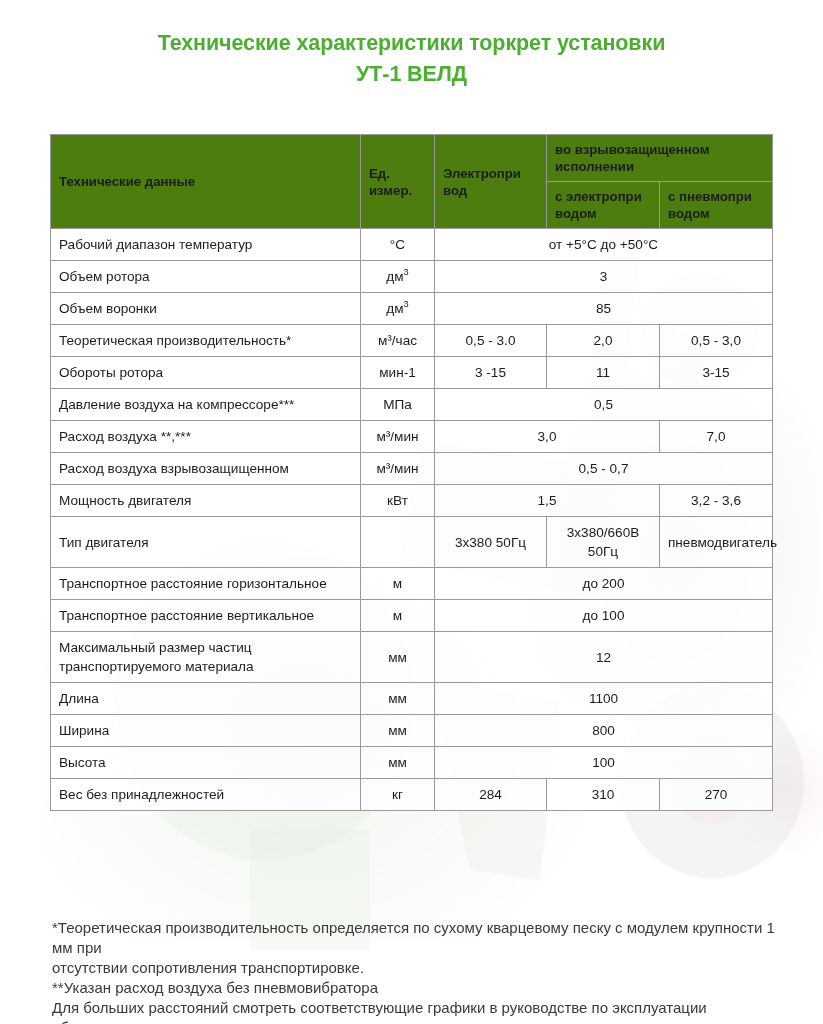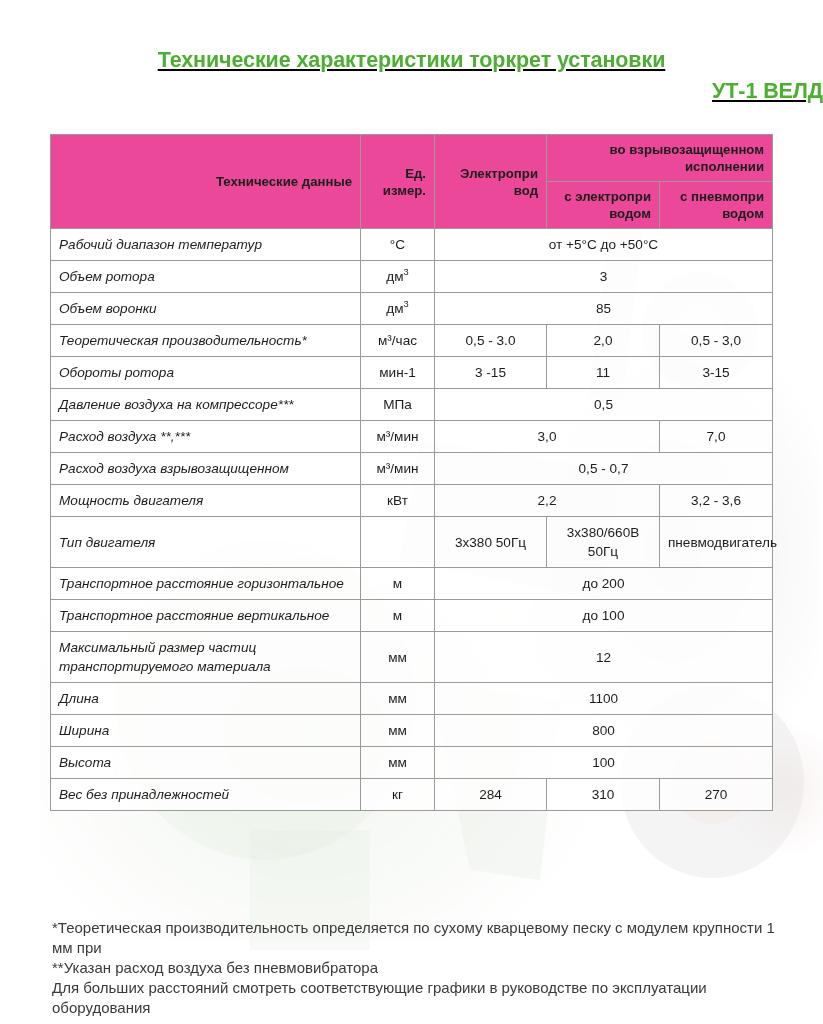--- a/index.html
+++ b/index.html
@@ -28,23 +28,22 @@
   .page {
     position: relative;
     z-index: 2;
     width: 823px;
     height: 1024px;
     box-sizing: border-box;
   }
 
   
   .title-block {
-    padding-top: 45px;
+    padding-top: 28px;
     text-align: center;
-    text-decoration: underline;
   }
   .title-line {
     color: #4caf32;
     font-weight: bold;
     font-size: 21.5px;
     line-height: 31px;
     letter-spacing: -0.1px;
   }
 
   
@@ -61,39 +60,38 @@
     font-size: 13.4px;
     color: #1d1d1d;
   }
   table.spec th, table.spec td {
     border: 1px solid #9a9a9a;
     padding: 6px 8px;
     vertical-align: middle;
     background: rgba(255,255,255,0.80);
   }
   table.spec thead th {
-    background: #ec4899;
+    background: #4d7c0f;
     font-weight: bold;
-    text-align: right;
+    text-align: left;
     font-size: 13.2px;
     line-height: 17px;
   }
   th.h-name { text-align: center; }
   .col-name  { width: 310px; }
   .col-unit  { width: 74px; }
   .col-e     { width: 112px; }
   .col-ee    { width: 113px; }
   .col-ep    { width: 113px; }
 
   td.name {
     text-align: left;
     padding-left: 10px;
     line-height: 19px;
     font-size: 13.6px;
-    font-style: italic;
   }
   td.unit, td.val {
     text-align: center;
     font-size: 13.6px;
     line-height: 19px;
   }
 
   sup { font-size: 0.68em; vertical-align: super; line-height: 0; }
 
   
@@ -144,21 +142,21 @@
       <ellipse cx="400" cy="190" rx="70" ry="40" fill="#cccccc" opacity="0.35"></ellipse>
     </g>
     <rect x="0" y="0" width="823" height="1024" fill="#ffffff" opacity="0.50"></rect>
   </svg>
 </div>
 
 <div class="page">
 
   <div class="title-block">
     <div class="title-line" style="color: rgb(76, 175, 50);">Технические характеристики торкрет установки</div>
-    <div class="title-line" style="color: rgb(76, 175, 50); text-align: right;">УТ-1 ВЕЛД</div>
+    <div class="title-line" style="color: rgb(76, 175, 50);">УТ-1 ВЕЛД</div>
   </div>
 
   <div class="table-wrap">
     <table class="spec">
       <colgroup>
         <col class="col-name">
           <col class="col-unit">
           <col class="col-e">
           <col class="col-ee">
           <col class="col-ep">
@@ -217,21 +215,21 @@
             <td class="val" colspan="1">7,0</td>
           </tr>
           <tr>
             <td class="name">Расход воздуха взрывозащищенном</td>
             <td class="unit">м³/мин</td>
             <td class="val" colspan="3">0,5 - 0,7</td>
           </tr>
           <tr>
             <td class="name">Мощность двигателя</td>
             <td class="unit">кВт</td>
-            <td class="val" colspan="2">2,2</td>
+            <td class="val" colspan="2">1,5</td>
             <td class="val" colspan="1">3,2 - 3,6</td>
           </tr>
           <tr>
             <td class="name">Тип двигателя</td>
             <td class="unit"></td>
             <td class="val">3x380  50Гц</td>
             <td class="val">3x380/660В 50Гц</td>
             <td class="val">пневмодвигатель</td>
           </tr>
           <tr>
@@ -270,17 +268,18 @@
             <td class="val">284</td>
             <td class="val">310</td>
             <td class="val">270</td>
           </tr>
         </tbody>
     </table>
   </div>
 
   <div class="notes">
     <p>*Теоретическая производительность определяется по сухому кварцевому песку с модулем крупности 1 мм при</p>
+    <p>отсутствии сопротивления транспортировке.</p>
     <p>**Указан расход воздуха без пневмовибратора</p>
     <p>Для больших расстояний смотреть  соответствующие графики в руководстве по эксплуатации оборудования</p>
   </div>
 
 </div>
 
 </body></html>

